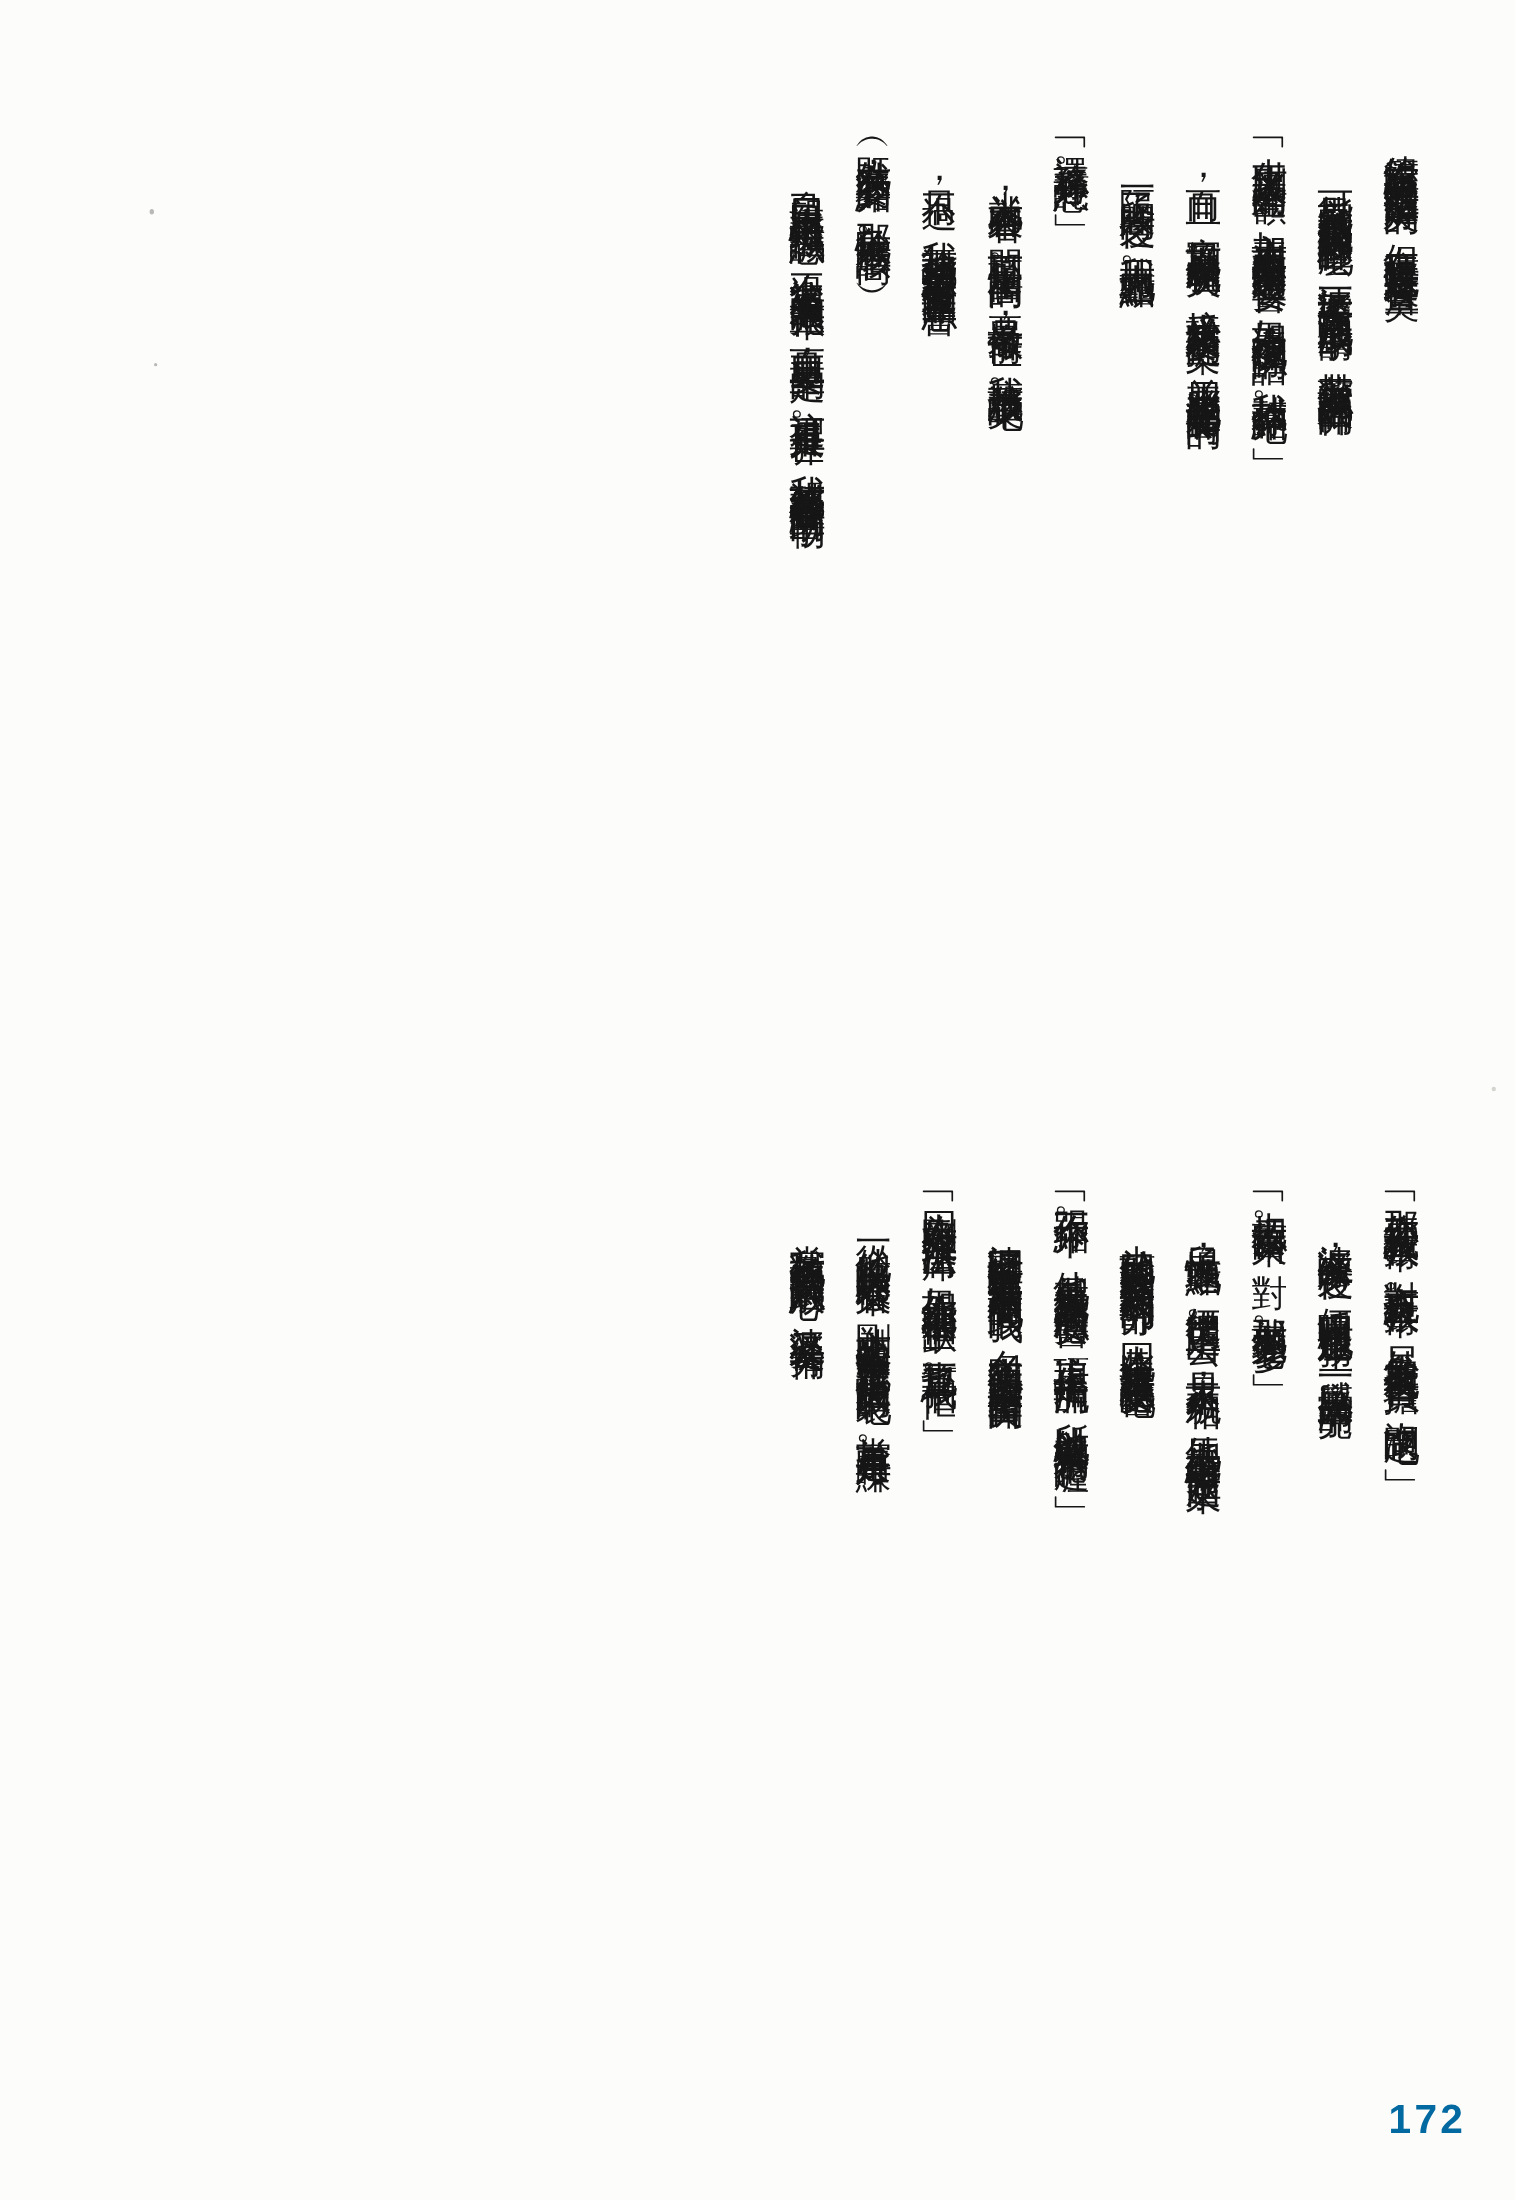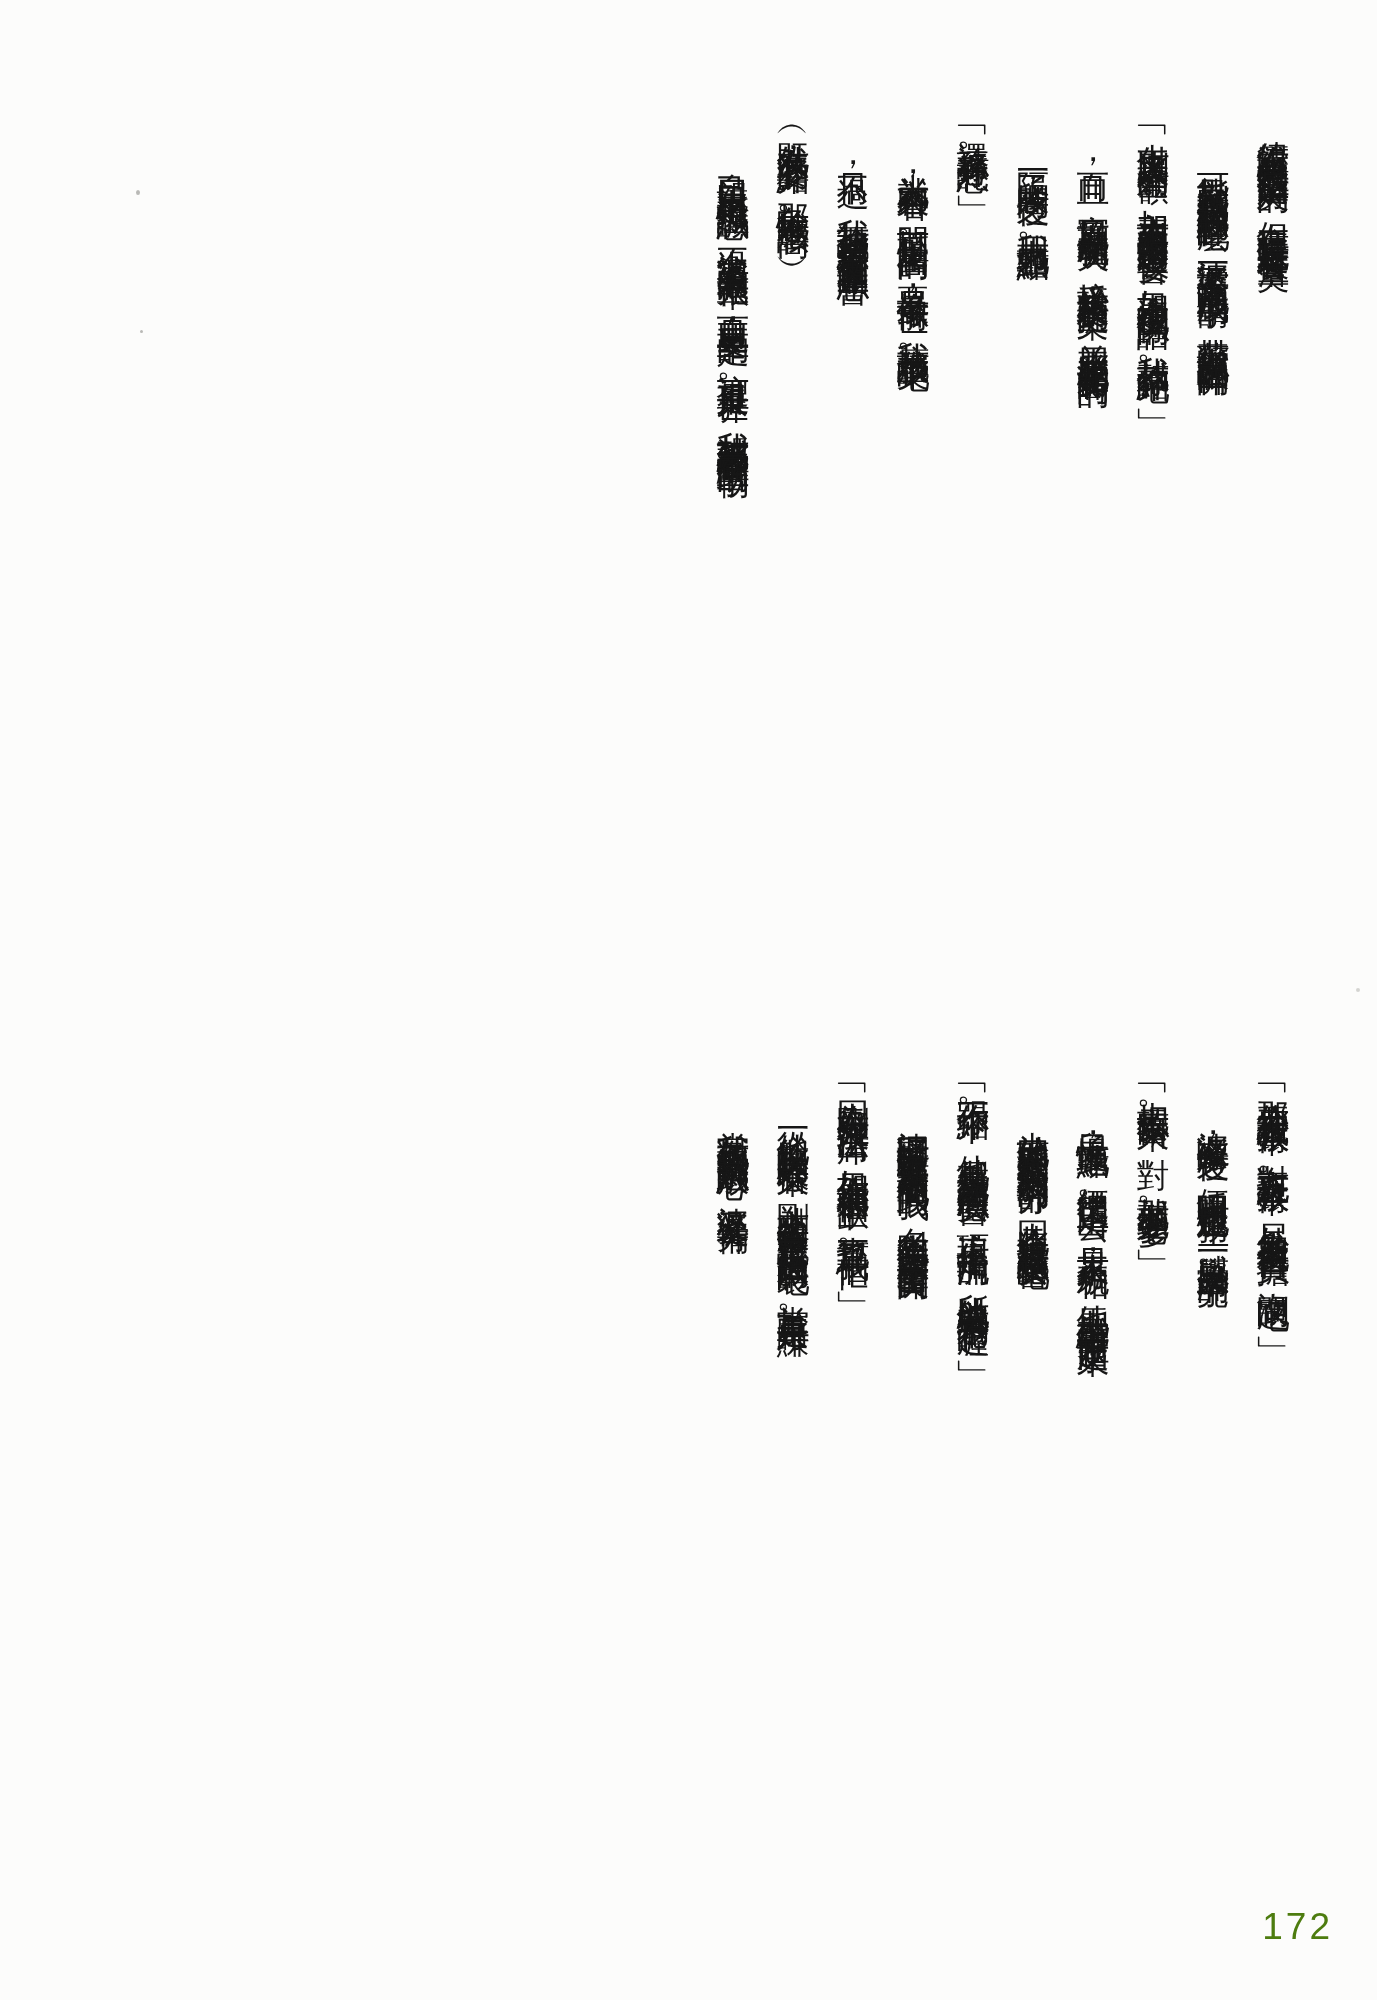--- a/index.html
+++ b/index.html
@@ -38,24 +38,24 @@
     margin: 0;
     padding: 0;
     text-indent: 0;
   }
   .para.indent { text-indent: 1em; }
   .page-number {
     position: absolute;
     right: 44px;
     top: 1906px;
     font-family: "Liberation Sans", "DejaVu Sans", sans-serif;
-    font-weight: 400;
+    font-weight: 700;
     font-size: 37px;
     letter-spacing: 3px;
-    color: #4d7c0f;
+    color: #0369a1;
   }
   .scan-speck {
     position: absolute;
     background: #b9b9b6;
     border-radius: 50%;
   }
   .speck-1 { left: 136px; top: 190px;  width: 4px; height: 5px; }
   .speck-2 { left: 140px; top: 330px;  width: 3px; height: 3px; }
   .speck-3 { left: 1356px; top: 988px; width: 4px; height: 4px; opacity: .6; }
 </style>

